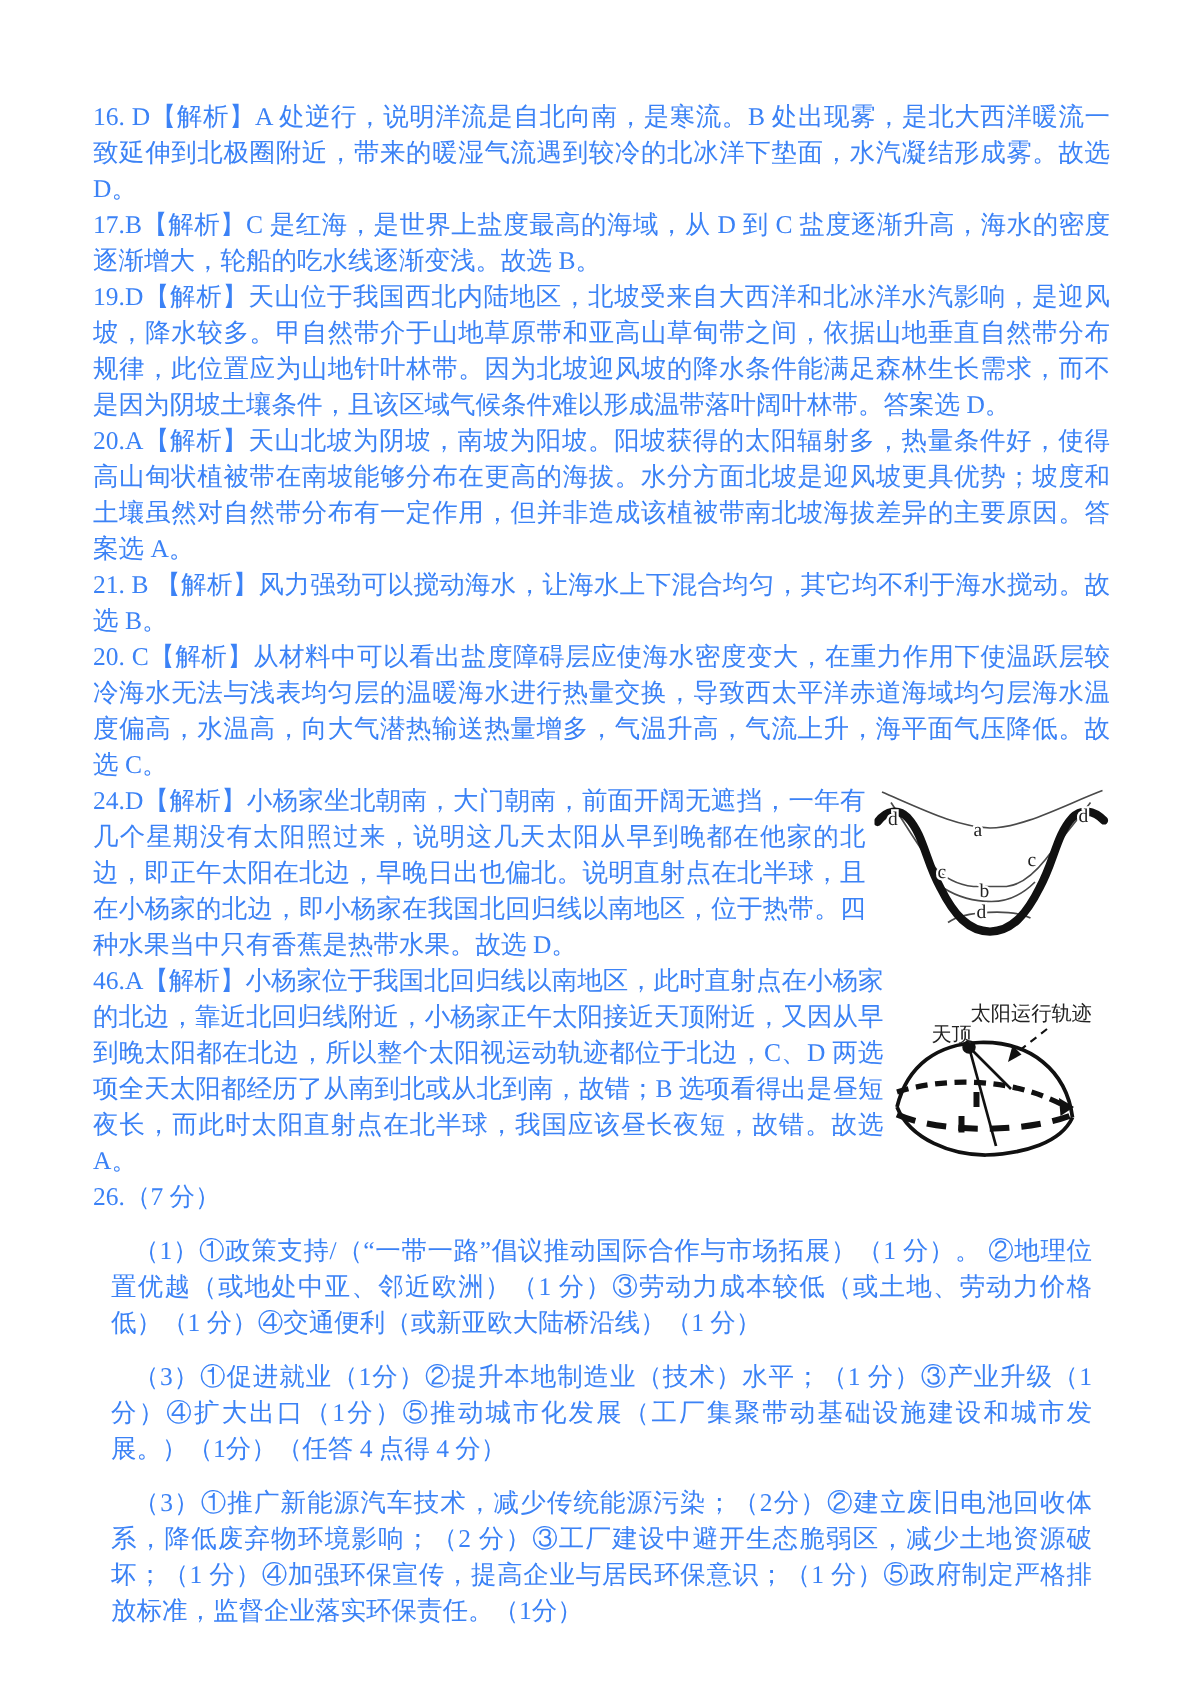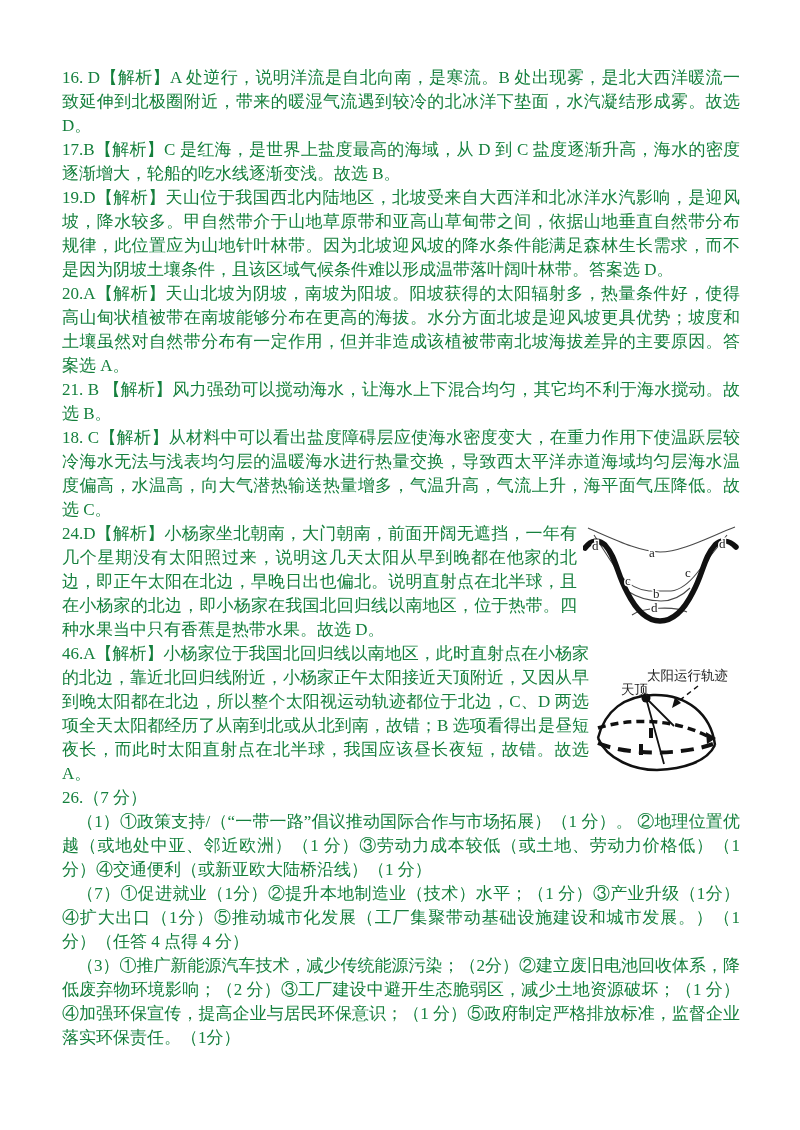--- a/index.html
+++ b/index.html
@@ -7,42 +7,42 @@
     position: relative;
     width: 800px;
     height: 1130px;
     margin: 0;
     background: #ffffff;
     box-sizing: border-box;
     padding: 66px 60px 0 62px;
     font-family: "Liberation Serif", "DejaVu Serif", serif;
     font-size: 17px;
     line-height: 24px;
-    color: #15803d;
+    color: #3b82f6;
     overflow: hidden;
   }
   p.ans { margin: 0; text-align: justify; }
-  p.part { margin: 0; text-align: justify; text-indent: 15px; }
+  p.part { margin: 12px; text-align: justify; text-indent: 15px; }
   .fig { float: right; }
   .fig-valley { width: 157px; height: 112px; margin: 0 0 4px 6px; }
   .fig-sun { width: 145px; height: 115px; margin: 16px 0 2px 6px; }
   svg text { font-family: "Liberation Serif", "DejaVu Serif", serif; }
   svg .halo { paint-order: stroke; stroke: #ffffff; stroke-width: 3px; fill: #222; }
 </style>
 </head>
 <body>
 
 <div class="page">
 
   <p class="ans">16. D【解析】A 处逆行，说明洋流是自北向南，是寒流。B 处出现雾，是北大西洋暖流一致延伸到北极圈附近，带来的暖湿气流遇到较冷的北冰洋下垫面，水汽凝结形成雾。故选 D。</p>
   <p class="ans">17.B【解析】C 是红海，是世界上盐度最高的海域，从 D 到 C 盐度逐渐升高，海水的密度逐渐增大，轮船的吃水线逐渐变浅。故选 B。</p>
   <p class="ans">19.D【解析】天山位于我国西北内陆地区，北坡受来自大西洋和北冰洋水汽影响，是迎风坡，降水较多。甲自然带介于山地草原带和亚高山草甸带之间，依据山地垂直自然带分布规律，此位置应为山地针叶林带。因为北坡迎风坡的降水条件能满足森林生长需求，而不是因为阴坡土壤条件，且该区域气候条件难以形成温带落叶阔叶林带。答案选 D。</p>
   <p class="ans">20.A【解析】天山北坡为阴坡，南坡为阳坡。阳坡获得的太阳辐射多，热量条件好，使得高山甸状植被带在南坡能够分布在更高的海拔。水分方面北坡是迎风坡更具优势；坡度和土壤虽然对自然带分布有一定作用，但并非造成该植被带南北坡海拔差异的主要原因。答案选 A。</p>
   <p class="ans">21. B 【解析】风力强劲可以搅动海水，让海水上下混合均匀，其它均不利于海水搅动。故选 B。</p>
-  <p class="ans">18. C【解析】从材料中可以看出盐度障碍层应使海水密度变大，在重力作用下使温跃层较冷海水无法与浅表均匀层的温暖海水进行热量交换，导致西太平洋赤道海域均匀层海水温度偏高，水温高，向大气潜热输送热量增多，气温升高，气流上升，海平面气压降低。故选 C。</p>
+  <p class="ans">20. C【解析】从材料中可以看出盐度障碍层应使海水密度变大，在重力作用下使温跃层较冷海水无法与浅表均匀层的温暖海水进行热量交换，导致西太平洋赤道海域均匀层海水温度偏高，水温高，向大气潜热输送热量增多，气温升高，气流上升，海平面气压降低。故选 C。</p>
 
   <div class="fig fig-valley">
     <svg width="157" height="112" viewBox="0 0 157 112" xmlns="http://www.w3.org/2000/svg">
 
       <path d="M5,6 C35,19 55,29 77,30 C99,30 128,14 152,5" stroke="#4a4a4a" stroke-width="1.1" fill="none"></path>
       <path d="M11,13 C21,28 29,42 39,55 C47,64 56,68 66,69 L88,69 C98,68 106,61 114,51 C124,38 134,26 144,13" stroke="#4a4a4a" stroke-width="1.1" fill="none"></path>
       <path d="M46,70 C57,77 68,79 78,79 C89,79 99,74 107,66" stroke="#4a4a4a" stroke-width="1.1" fill="none"></path>
       <path d="M49,93 C60,85 92,84 104,90" stroke="#4a4a4a" stroke-width="1.1" fill="none"></path>
 
       <path d="M2,26 C8,18 16,17 22,23 C33,35 34,52 44,70 C53,88 63,99 77,99 C91,99 101,88 110,70 C120,52 121,35 132,23 C138,17 146,18 153,25" stroke="#111" stroke-width="5.5" fill="none" stroke-linecap="round"></path>
@@ -81,16 +81,16 @@
 
       <text x="52" y="22" font-size="13.5" fill="#222">太阳运行轨迹</text>
       <text x="26" y="36" font-size="13.5" fill="#222">天顶</text>
     </svg>
   </div>
 
   <p class="ans">46.A【解析】小杨家位于我国北回归线以南地区，此时直射点在小杨家的北边，靠近北回归线附近，小杨家正午太阳接近天顶附近，又因从早到晚太阳都在北边，所以整个太阳视运动轨迹都位于北边，C、D 两选项全天太阳都经历了从南到北或从北到南，故错；B 选项看得出是昼短夜长，而此时太阳直射点在北半球，我国应该昼长夜短，故错。故选 A。</p>
 
   <p class="ans">26.（7 分）</p>
   <p class="part">（1）①政策支持/（“一带一路”倡议推动国际合作与市场拓展）（1 分）。 ②地理位置优越（或地处中亚、邻近欧洲）（1 分）③劳动力成本较低（或土地、劳动力价格低）（1 分）④交通便利（或新亚欧大陆桥沿线）（1 分）</p>
-  <p class="part">（7）①促进就业（1分）②提升本地制造业（技术）水平；（1 分）③产业升级（1分）④扩大出口（1分）⑤推动城市化发展（工厂集聚带动基础设施建设和城市发展。）（1分）（任答 4 点得 4 分）</p>
+  <p class="part">（3）①促进就业（1分）②提升本地制造业（技术）水平；（1 分）③产业升级（1分）④扩大出口（1分）⑤推动城市化发展（工厂集聚带动基础设施建设和城市发展。）（1分）（任答 4 点得 4 分）</p>
   <p class="part">（3）①推广新能源汽车技术，减少传统能源污染；（2分）②建立废旧电池回收体系，降低废弃物环境影响；（2 分）③工厂建设中避开生态脆弱区，减少土地资源破坏；（1 分）④加强环保宣传，提高企业与居民环保意识；（1 分）⑤政府制定严格排放标准，监督企业落实环保责任。（1分）</p>
 
 </div>
 
 </body></html>

